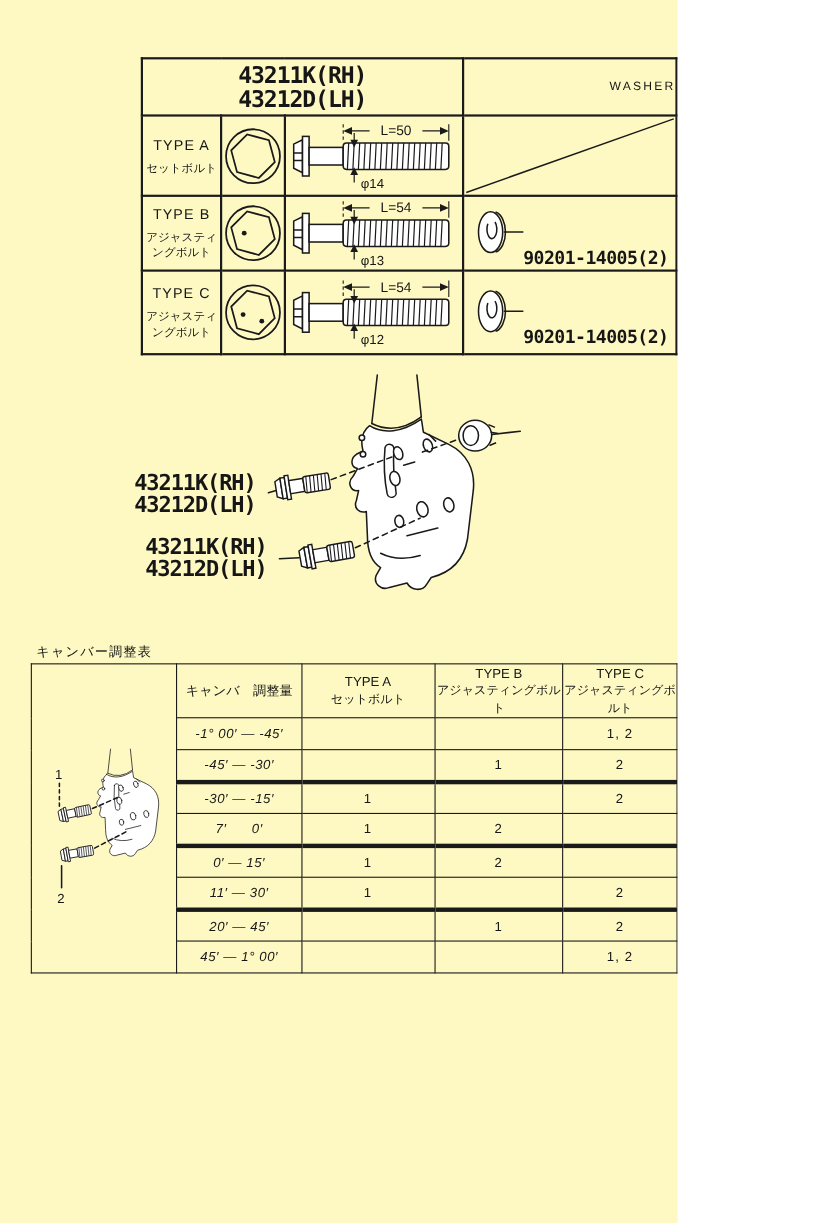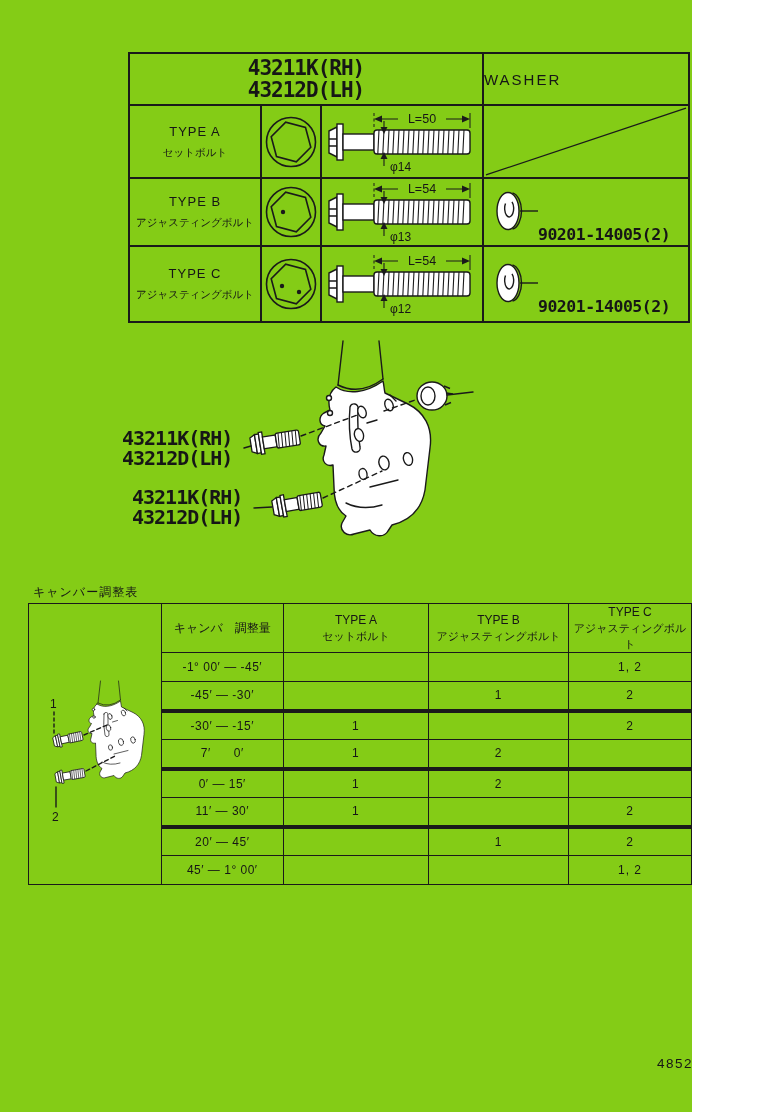--- a/index.html
+++ b/index.html
@@ -1,27 +1,27 @@
 <!DOCTYPE html>
 <html><head>
 <meta charset="utf-8">
 <style>
   html,body { margin:0; padding:0; background:#fff; }
-  #canvas { position:relative; width:692px; height:1112px; background:#84cc16;
+  #canvas { position:relative; width:616px; height:1112px; background:#fef9c3;
             color:#161616; font-family:"Liberation Sans","DejaVu Sans",sans-serif; overflow:hidden; }
   svg { display:block; }
   .stroke { stroke:#1a1a1a; fill:none; stroke-width:1.4; stroke-linecap:round; stroke-linejoin:round; }
 
   
   table.pt { position:absolute; left:128px; top:52px; border-collapse:collapse; table-layout:fixed; }
   table.pt td { border:2px solid #1a1a1a; padding:0; vertical-align:middle; }
   .hdr-cell { text-align:center; }
   .pn { font-family:"DejaVu Sans Mono","Liberation Mono",monospace; font-weight:bold; letter-spacing:-1px; }
   .hdr-pn { font-size:21px; line-height:22px; }
-  .washer-hdr { text-align:left; font-size:15px; letter-spacing:2px; font-family:"Liberation Sans",sans-serif; }
+  .washer-hdr { text-align:right; font-size:11px; letter-spacing:2px; font-family:"Liberation Sans",sans-serif; }
   .type-cell { text-align:center; }
   .type-label { font-size:13px; letter-spacing:1px; margin-bottom:7px; }
   .type-jp { font-size:10.5px; }
   .hex-cell { text-align:center; }
   .bolt-cell { padding:0; }
   .washer-cell { position:relative; }
   .washer-flex { display:flex; align-items:center; padding-left:8px; }
   .washer-part { font-size:16.5px; letter-spacing:-0.5px; white-space:nowrap;margin-top:44px; }
   .diag-svg { position:absolute; left:0; top:0; width:100%; height:100%; }
 
@@ -29,21 +29,21 @@
   .mid { position:absolute; left:100px; top:335px; }
   .dlabel { position:absolute; font-size:20px; line-height:20px; white-space:nowrap; }
 
   
   .ct-title { position:absolute; left:33px; top:584px; font-size:12px; letter-spacing:1px; }
   table.ct { position:absolute; left:28px; top:603px; border-collapse:collapse; table-layout:fixed; }
   table.ct td { border:1.5px solid #1a1a1a; padding:0; text-align:center; vertical-align:middle; font-size:12px; }
   table.ct tr.thick td { border-bottom-width:4px; }
   .ct-hdr { font-size:12px; line-height:16px; }
   .ct-hdr .sub { font-size:11px; }
-  .range { white-space:pre; font-size:12px; letter-spacing:0.5px; }
+  .range { white-space:pre; font-size:12px; letter-spacing:0.5px;font-style:italic; }
   .qty { font-size:12px; letter-spacing:1px; }
   .mini-cell { vertical-align:top; }
 
   .footer-code { position:absolute; left:657px; top:1056px; font-size:13.5px; letter-spacing:1.5px; }
 
   .defs-holder { position:absolute; width:0; height:0; overflow:hidden; }
 </style>
 </head>
 <body>
 

